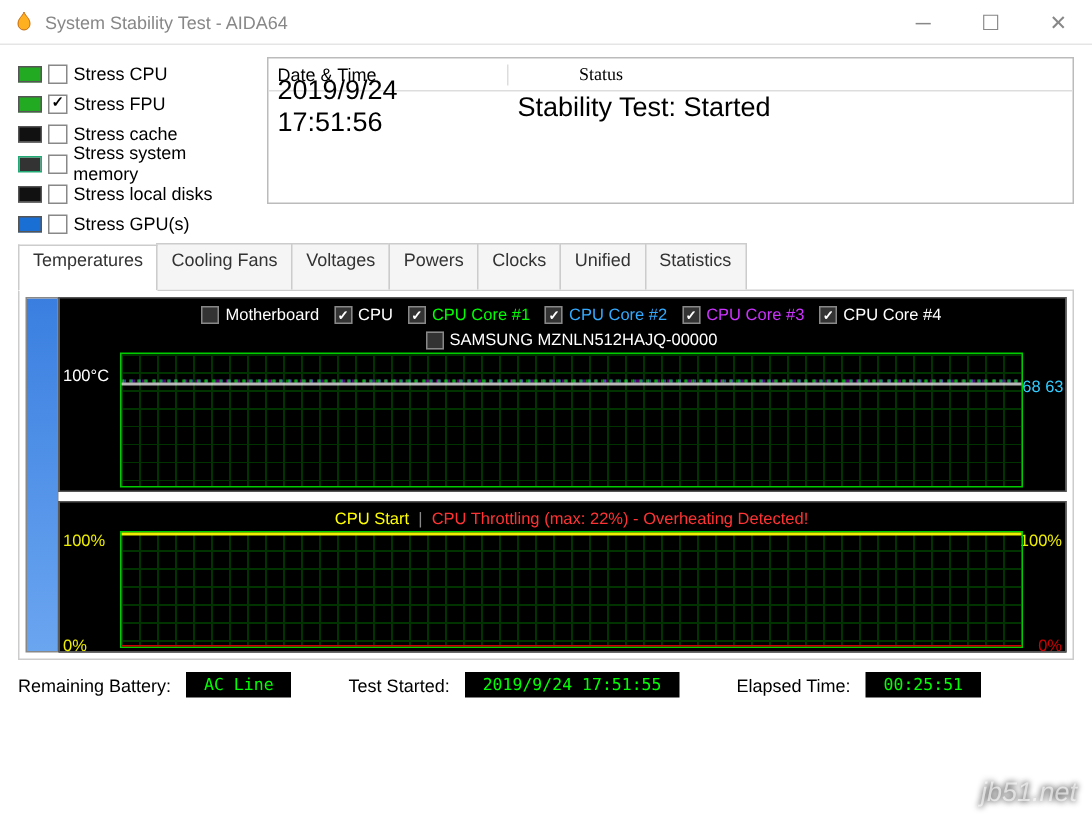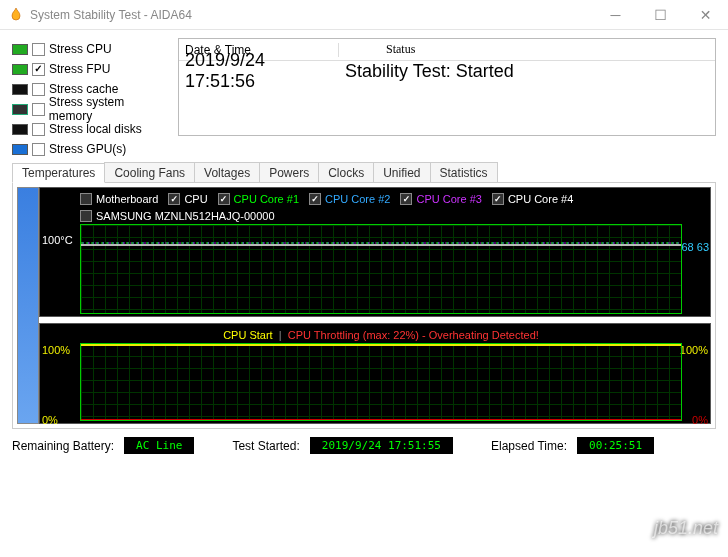--- a/index.html
+++ b/index.html
@@ -71,21 +71,21 @@
   }
   .log-header > div:first-child { width: 160px; padding-left: 6px; border-right: 1px solid #ddd; }
   .log-header > div:last-child { padding-left: 6px; font-family: Liberation Serif, serif; }
   .log-row {
     display: flex; height: 20px; align-items: center; font-size: 18px;
   }
   .log-row > div:first-child { width: 160px; padding-left: 6px; }
   .log-row > div:last-child { padding-left: 6px; }
   .tabs {
     display: flex; border-bottom: 1px solid #ccc; gap: 0; margin-top: 4px;
-    font-size: 12px; height: 21px;
+    font-size: 12px; height: 32px;
   }
   .tab {
     padding: 3px 9px 0 9px; border: 1px solid #ccc; border-bottom: none;
     background: #f5f5f5; margin-right: -1px; color: #333;
   }
   .tab.active {
     background: #fff; border-bottom: 1px solid #fff; position: relative; top: 1px;
     padding-top: 2px;
   }
   .chart-area {
@@ -97,21 +97,21 @@
     border: 1px solid #888;
   }
   .charts {
     flex: 1;
   }
   .chart-box {
     background: #000; border: 1px solid #555; position: relative;
     padding: 2px 28px 2px 40px;
   }
   .legend {
-    display: flex; flex-wrap: wrap; justify-content: flex-start; gap: 10px;
+    display: flex; flex-wrap: wrap; justify-content: center; gap: 10px;
     padding: 3px 0 2px 0; font-size: 11px;
   }
   .legend-item { display: inline-flex; align-items: center; gap: 4px; }
   .cb { width: 12px; height: 12px; border: 1px solid #888; background: #333;
         display: inline-flex; align-items: center; justify-content: center; }
   .cb.on::after { content:"✓"; color:#fff; font-size:9px; font-weight:bold; }
   .swatch { color: #fff; }
   .plot {
     position: relative; height: 90px;
     background-image:

